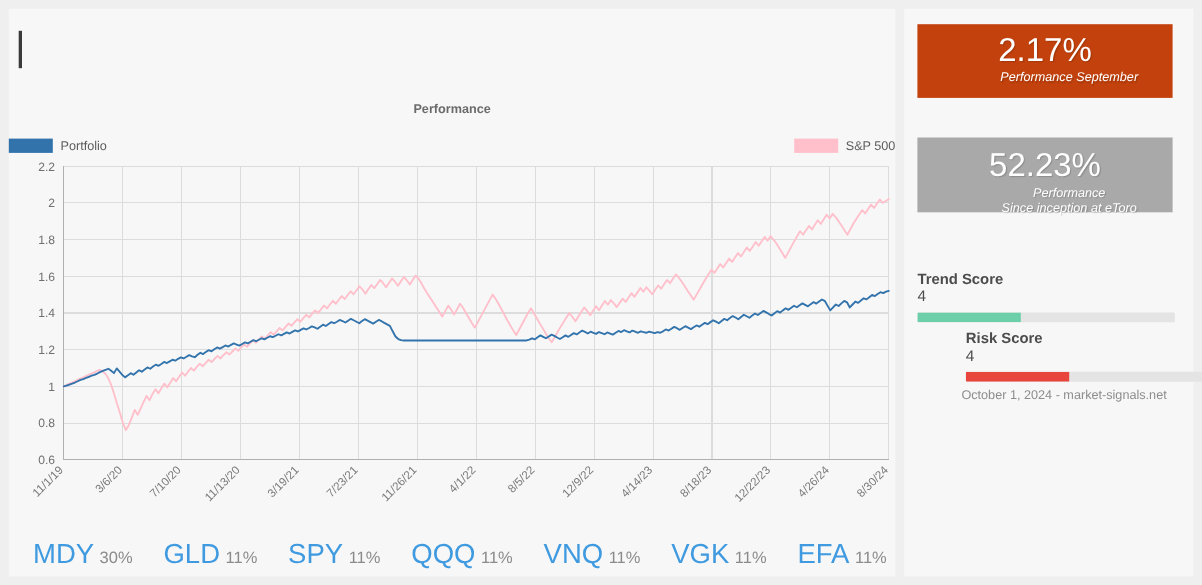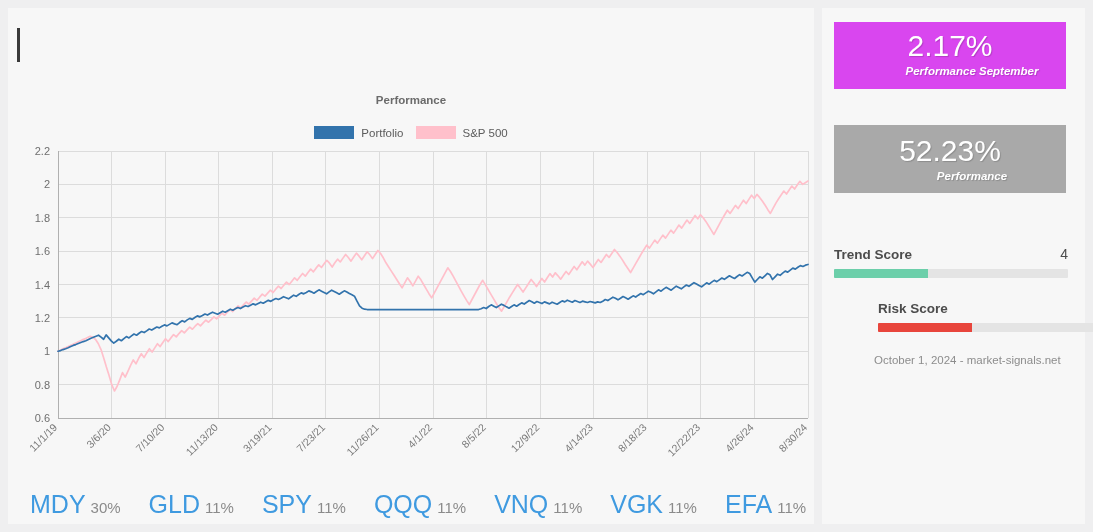--- a/index.html
+++ b/index.html
@@ -55,21 +55,21 @@
     font-size: 11.5px;
     font-weight: bold;
     color: #6b6b6b;
   }
   #legend {
     position: absolute;
     left: 0;
     top: 118px;
     width: 806px;
     display: flex;
-    justify-content: center;
+    justify-content: space-between;
     align-items: center;
     gap: 12px;
   }
   .legend-item {
     display: flex;
     align-items: center;
     gap: 7px;
   }
   .legend-swatch {
     width: 40px;
@@ -155,33 +155,34 @@
   }
   .stat-value {
     font-size: 30px;
     font-weight: 400;
     line-height: 1.15;
     text-shadow: 1px 1px 1px rgba(0,0,0,.17);
   }
   .stat-caption {
     font-size: 11.5px;
     font-style: italic;
-    font-weight: bold;
+    font-weight: normal;
     line-height: 1.28;
     text-shadow: 1px 1px 1px rgba(0,0,0,.17);
     padding-left: 44px;
   }
   .score-block { position: absolute; left: 12px; width: 234px; }
   #score-trend { top: 238px; }
   #score-risk { top: 292px; margin-left: 44px; }
   .score-head {
     display: flex;
     justify-content: space-between;
-    align-items: center;
+    align-items: flex-start;
     margin-bottom: 7px;
+    flex-direction: column;
   }
   .score-label { font-size: 13.5px; font-weight: bold; color: #4c4c4c; }
   .score-value { font-size: 14px; color: #4c4c4c; }
   .score-track {
     position: relative;
     width: 234px;
     height: 9px;
     background: #e4e4e4;
     border-radius: 1px;
     overflow: hidden;
@@ -338,28 +339,29 @@
         </div>
         <div class="ticker">
           <span class="ticker-sym">Cash</span>
           <span class="ticker-wt">4%</span>
         </div>
       </div>
   </div>
 
   <div id="right-col">
 
-    <div class="stat-card" id="stat-primary" style="background: #d946ef;">
+    <div class="stat-card" id="stat-primary" style="background: #c2410c;">
       <div class="stat-value">2.17%</div>
       <div class="stat-caption">Performance September</div>
     </div>
 
     <div class="stat-card" id="stat-secondary" style="background: rgb(169, 169, 169);">
       <div class="stat-value">52.23%</div>
       <div class="stat-caption">Performance</div>
+      <div class="stat-caption">Since inception at eToro</div>
     </div>
 
     <div class="score-block" id="score-trend">
       <div class="score-head">
         <span class="score-label">Trend Score</span>
         <span class="score-value">4</span>
       </div>
       <div class="score-track">
         <div class="score-fill" id="fill-trend" style="background: rgb(108, 207, 170); width: 40%;"></div>
       </div>

